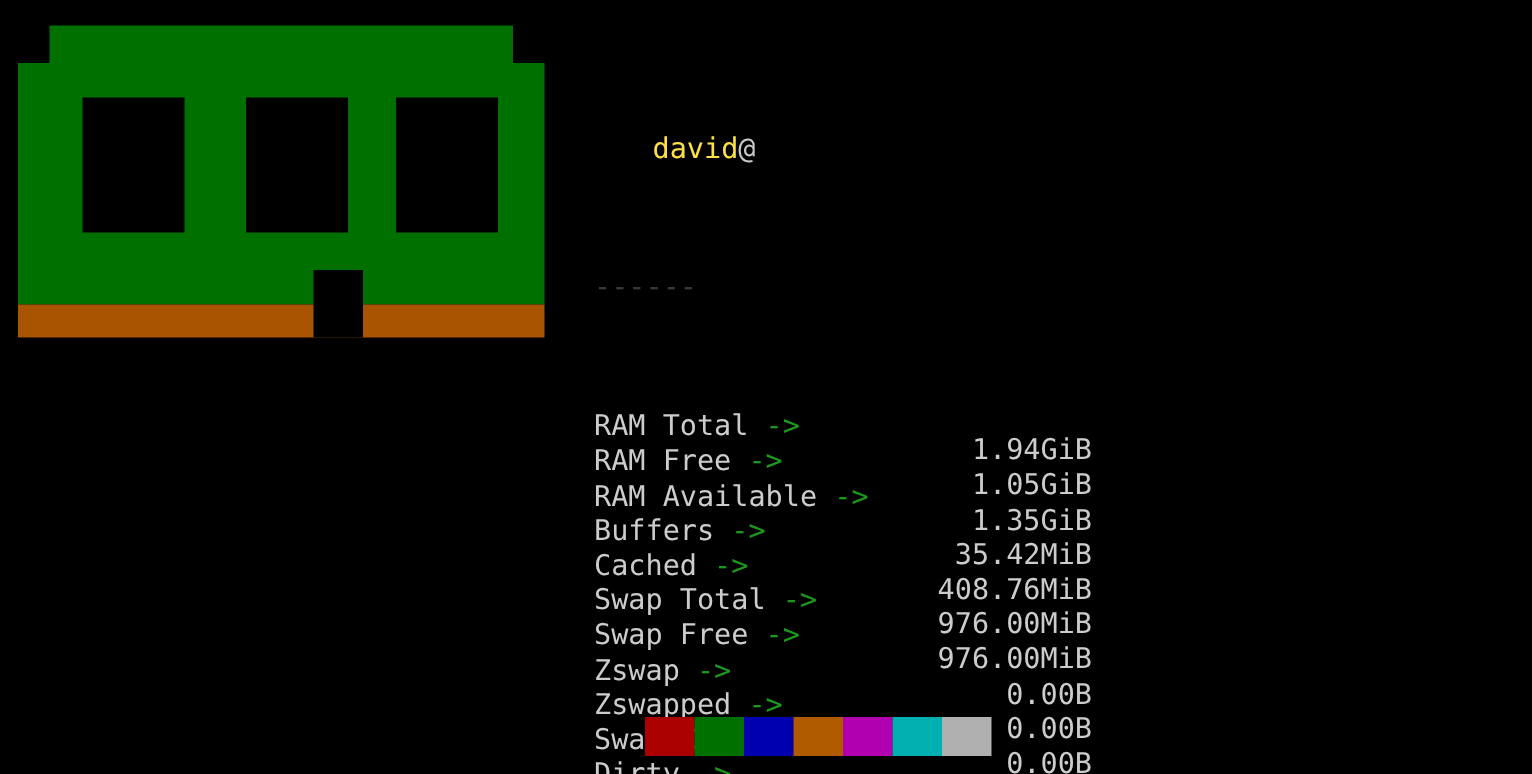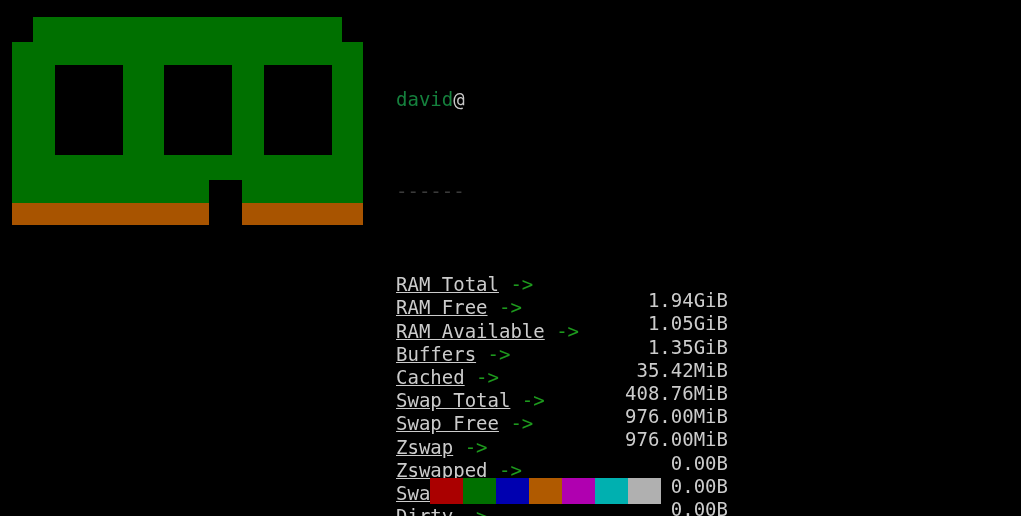--- a/index.html
+++ b/index.html
@@ -74,34 +74,33 @@
     top: 18px;
     width: 340px;
     font-size: 19px;
     line-height: 23.2px;
     white-space: pre;
   }
   .host-line {
     height: 23.2px;
     letter-spacing: 0;
   }
-  .user { color: #15803d; }
+  .user { color: #fde047; margin-left: 39px; }
   .at { color: #c8c8c8; }
   .host { color: #c8c8c8; }
   .rule {
     height: 23.2px;
     color: #3a3a3a;
   }
   .row {
     position: relative;
     height: 23.2px;
   }
   .row .label {
     color: #cccccc;
-    text-decoration: underline;
   }
   .row .arrow {
     color: #1d9a1d;
   }
   .row .value {
     position: absolute;
     right: 8px;
     top: 16px;
     color: #cccccc;
   }

